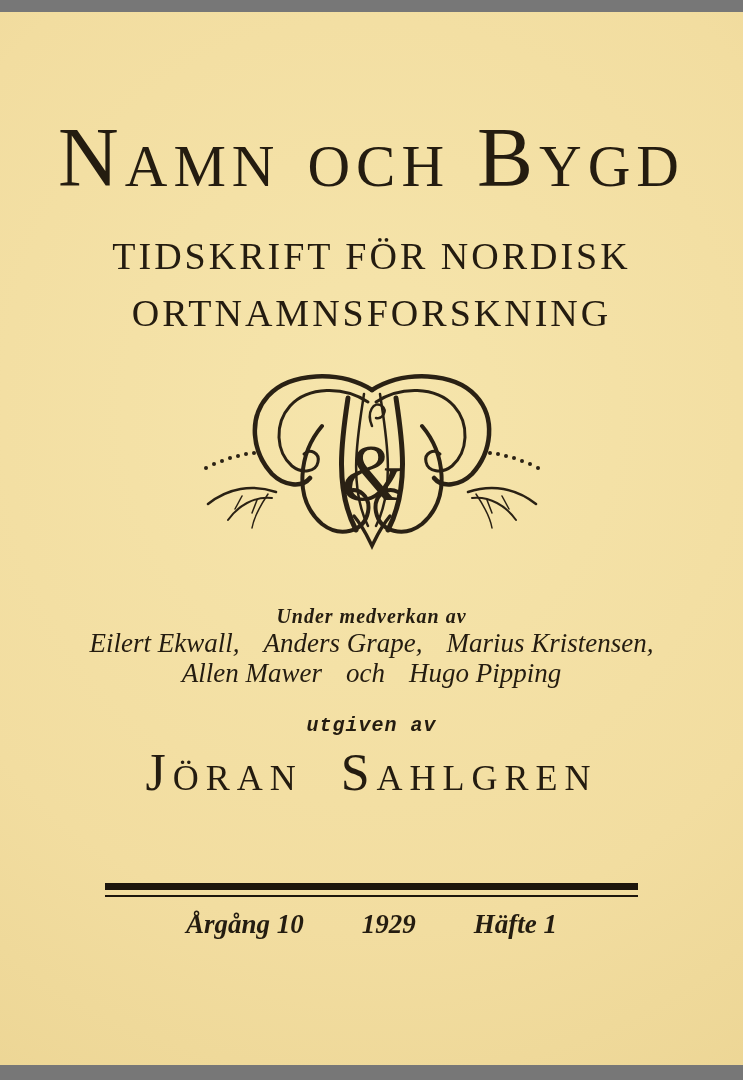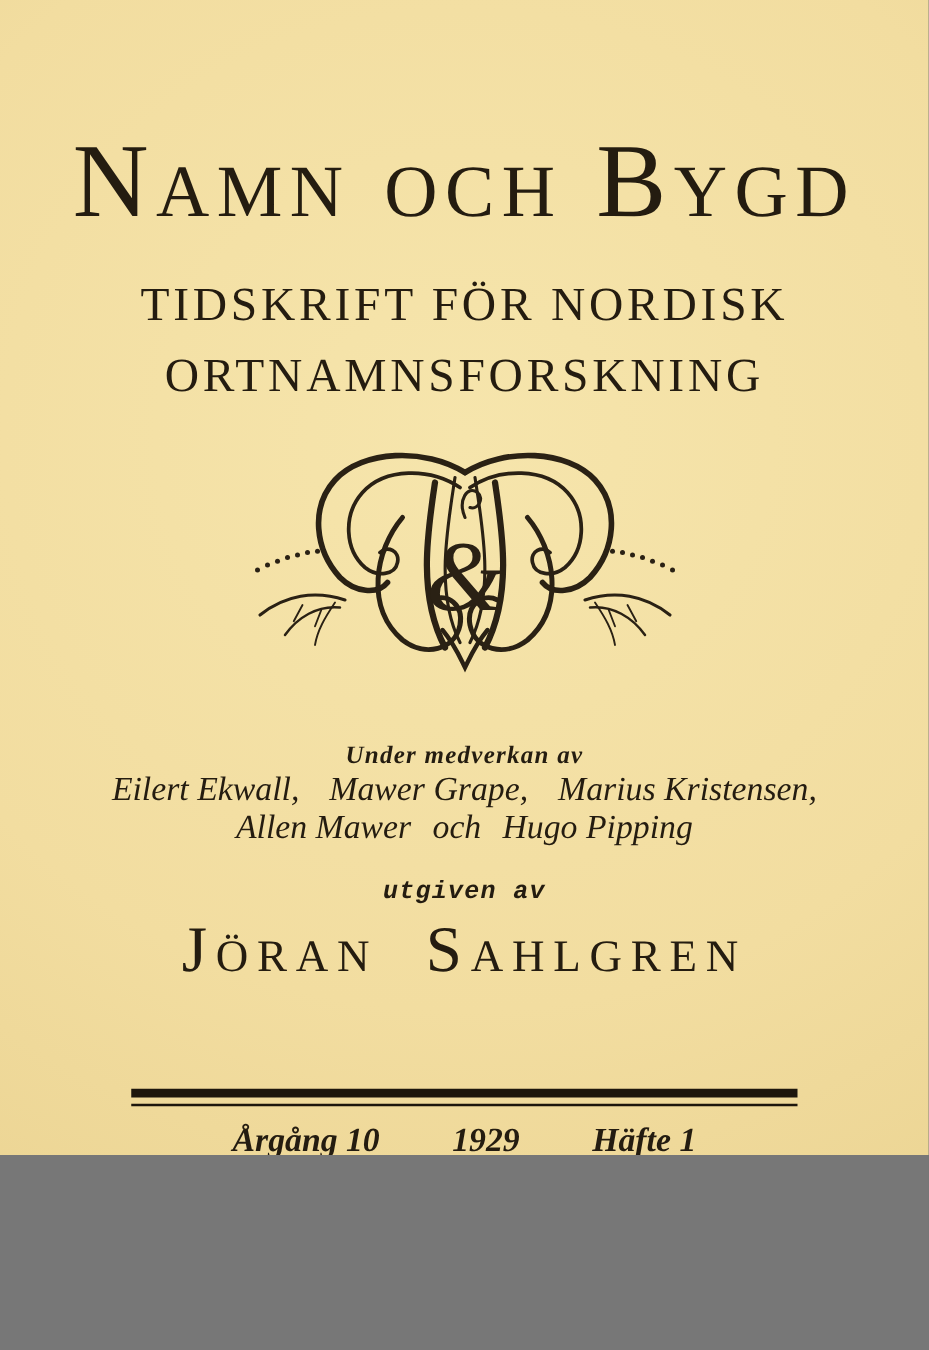--- a/index.html
+++ b/index.html
@@ -1,19 +1,19 @@
 <!DOCTYPE html>
 <html><head>
 <meta charset="utf-8">
 <style>
   html,body{margin:0;padding:0;background:#777;}
   .page{
     position:relative;
-    width:743px;height:924px;
-    margin:0 auto;
+    width:743px;height:1053px;
+    margin:12px auto;
     background:radial-gradient(120% 90% at 50% 38%, #f6e5ac 0%, #f2dda0 55%, #e9d18e 100%);
     color:#241c10;
     font-family:"Liberation Serif","DejaVu Serif",serif;
     overflow:hidden;
   }
   .center-abs{position:absolute;left:0;width:100%;text-align:center;}
   .title{
     top:104px;margin:0;font-weight:400;font-size:84px;line-height:1;
     font-variant:small-caps;letter-spacing:6px;white-space:nowrap;
   }
@@ -27,21 +27,21 @@
   }
   .small-heading{
     font-size:20px;font-weight:700;font-style:italic;letter-spacing:1px;
   }
   .contrib-heading{top:593px;}
   .names{
     display:flex;justify-content:center;gap:24px;
     font-size:27px;font-style:italic;white-space:nowrap;
   }
   .names-1{top:616px;}
-  .names-2{top:646px;gap:17px;}
+  .names-2{top:646px;gap:24px;}
   .editor-heading{top:702px;font-family:Liberation Mono, monospace;}
   .editor-name{
     top:731px;font-size:52px;font-variant:small-caps;
     letter-spacing:7px;word-spacing:18px;white-space:nowrap;
   }
   .rule{position:absolute;left:105px;width:533px;background:#1d160c;}
   .rule-thick{top:871px;height:7px;}
   .rule-thin{top:883px;height:2px;}
   .issue-line{
     top:897px;display:flex;justify-content:center;gap:58px;
@@ -98,21 +98,21 @@
 
         <path d="M182,148 C192,160 196,170 200,178 C204,170 208,160 218,148" stroke-width="3.5"></path>
       </g>
     </svg>
   </div>
 
   <div class="small-heading contrib-heading center-abs">Under medverkan av</div>
 
   <div class="names names-1 center-abs">
     <span>Eilert Ekwall,</span>
-    <span>Mawer Grape,</span>
+    <span>Anders Grape,</span>
     <span>Marius Kristensen,</span>
   </div>
 
   <div class="names names-2 center-abs">
     <span>Allen Mawer</span>
     <span>och</span>
     <span>Hugo Pipping</span>
   </div>
 
   <div class="small-heading editor-heading center-abs">utgiven av</div>

